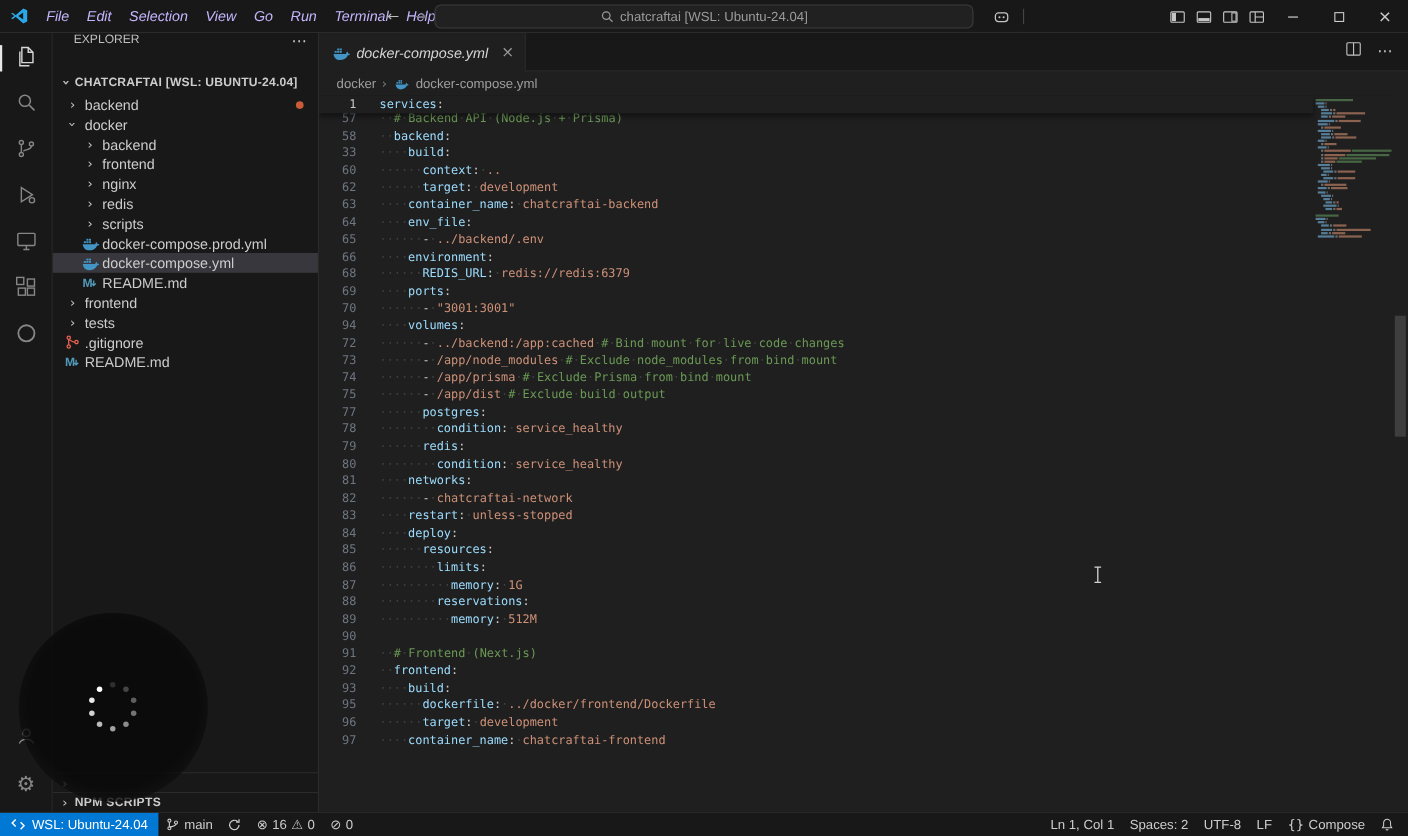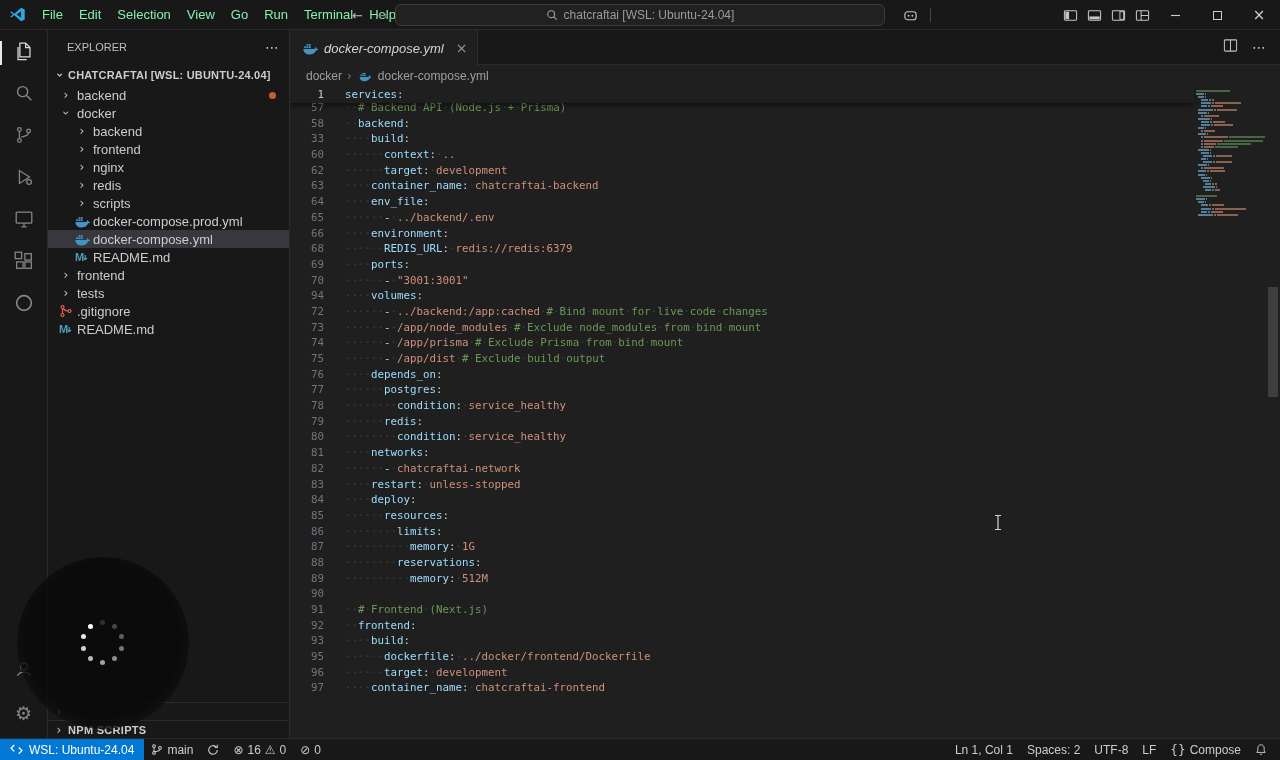--- a/index.html
+++ b/index.html
@@ -5,21 +5,21 @@
   * { margin:0; padding:0; box-sizing:border-box; }
   html,body { width:1280px; height:760px; overflow:hidden; background:#1f1f1f;
     font-family:"Liberation Sans", sans-serif; color:#cccccc; }
   .app { position:relative; width:1280px; height:760px; overflow:hidden; }
 
   
   .titlebar { height:30px; background:#181818; border-bottom:1px solid #2b2b2b;
     display:flex; align-items:center; position:relative; font-size:13px; }
   .vscode-logo { width:34px; display:flex; justify-content:center; }
   .menubar { display:flex; }
-  .menu-item { padding:0 8px; line-height:30px; color:#86efac; cursor:default; }
+  .menu-item { padding:0 8px; line-height:30px; color:#c4b5fd; cursor:default;font-style:italic; }
   .tb-nav { position:absolute; left:352px; top:0; height:30px; display:flex; align-items:center; gap:14px;
     color:#bdbdbd; font-family:"DejaVu Sans",sans-serif; font-size:13px; }
   .tb-nav .dim { color:#6e6e6e; }
   .tb-search { position:absolute; left:50%; transform:translateX(-50%); top:4px; width:490px; height:22px;
     background:#212121; border:1px solid #3c3c3c; border-radius:6px; display:flex; align-items:center;
     justify-content:center; gap:6px; color:#9b9b9b; font-size:12px; }
   .tb-copilot { position:absolute; left:898px; top:0; height:30px; display:flex; align-items:center; gap:8px; color:#cccccc; }
   .tb-divider { width:1px; height:14px; background:#444; }
   .tb-right { position:absolute; right:0; top:0; height:30px; display:flex; align-items:center; }
   .tb-ico { width:24px; height:30px; display:flex; align-items:center; justify-content:center; color:#c5c5c5; }
@@ -34,21 +34,21 @@
   .ab-item { width:47px; height:42px; display:flex; align-items:center; justify-content:center;
     color:#868686; position:relative; }
   .ab-item.active { color:#d7d7d7; }
   .ab-item.active::before { content:''; position:absolute; left:0; top:9px; bottom:9px; width:2px; background:#e7e7e7; }
   .ab-bottom { margin-top:auto; padding-bottom:4px; }
   .gear-glyph { font-family:"DejaVu Sans",sans-serif; font-size:19px; }
 
   
   .sidebar { width:242px; background:#181818; border-right:1px solid #2b2b2b; position:relative;
     font-size:13px; color:#cccccc; }
-  .sb-header { height:34px; display:flex; align-items:center; justify-content:space-between;
+  .sb-header { height:34px; display:flex; justify-content:space-between;
     padding:0 10px 0 19px; font-size:11px; color:#bfbfbf; }
   .more-glyph { font-family:"DejaVu Sans",sans-serif; font-size:14px; color:#c5c5c5; }
   .root-row { height:22px; display:flex; align-items:center; padding-left:4px;
     font-weight:bold; font-size:11px; letter-spacing:.2px; }
   .chev { display:inline-block; width:16px; text-align:center; color:#c5c5c5; font-size:12px;
     font-family:"DejaVu Sans",sans-serif; flex:none; }
   .chev.open { transform:rotate(90deg); }
   .tree-row { height:18px; display:flex; align-items:center; position:relative; cursor:pointer; }
   .tree-row.selected { background:#37373d; }
   .ficon { width:16px; height:16px; display:inline-flex; align-items:center; justify-content:center; flex:none; }
@@ -432,21 +432,20 @@
             <div class="code-line"><span class="ln">65</span><span class="lt"><span class="ws">······</span><span class="tok-p">-</span><span class="ws">·</span><span class="tok-s">../backend/.env</span></span></div>
             <div class="code-line"><span class="ln">66</span><span class="lt"><span class="ws">····</span><span class="tok-k">environment</span><span class="tok-p">:</span></span></div>
             <div class="code-line"><span class="ln">68</span><span class="lt"><span class="ws">······</span><span class="tok-k">REDIS_URL</span><span class="tok-p">:</span><span class="ws">·</span><span class="tok-s">redis://redis:6379</span></span></div>
             <div class="code-line"><span class="ln">69</span><span class="lt"><span class="ws">····</span><span class="tok-k">ports</span><span class="tok-p">:</span></span></div>
             <div class="code-line"><span class="ln">70</span><span class="lt"><span class="ws">······</span><span class="tok-p">-</span><span class="ws">·</span><span class="tok-s">"3001:3001"</span></span></div>
             <div class="code-line"><span class="ln">94</span><span class="lt"><span class="ws">····</span><span class="tok-k">volumes</span><span class="tok-p">:</span></span></div>
             <div class="code-line"><span class="ln">72</span><span class="lt"><span class="ws">······</span><span class="tok-p">-</span><span class="ws">·</span><span class="tok-s">../backend:/app:cached</span><span class="ws">·</span><span class="tok-c">#</span><span class="ws">·</span><span class="tok-c">Bind</span><span class="ws">·</span><span class="tok-c">mount</span><span class="ws">·</span><span class="tok-c">for</span><span class="ws">·</span><span class="tok-c">live</span><span class="ws">·</span><span class="tok-c">code</span><span class="ws">·</span><span class="tok-c">changes</span></span></div>
             <div class="code-line"><span class="ln">73</span><span class="lt"><span class="ws">······</span><span class="tok-p">-</span><span class="ws">·</span><span class="tok-s">/app/node_modules</span><span class="ws">·</span><span class="tok-c">#</span><span class="ws">·</span><span class="tok-c">Exclude</span><span class="ws">·</span><span class="tok-c">node_modules</span><span class="ws">·</span><span class="tok-c">from</span><span class="ws">·</span><span class="tok-c">bind</span><span class="ws">·</span><span class="tok-c">mount</span></span></div>
             <div class="code-line"><span class="ln">74</span><span class="lt"><span class="ws">······</span><span class="tok-p">-</span><span class="ws">·</span><span class="tok-s">/app/prisma</span><span class="ws">·</span><span class="tok-c">#</span><span class="ws">·</span><span class="tok-c">Exclude</span><span class="ws">·</span><span class="tok-c">Prisma</span><span class="ws">·</span><span class="tok-c">from</span><span class="ws">·</span><span class="tok-c">bind</span><span class="ws">·</span><span class="tok-c">mount</span></span></div>
             <div class="code-line"><span class="ln">75</span><span class="lt"><span class="ws">······</span><span class="tok-p">-</span><span class="ws">·</span><span class="tok-s">/app/dist</span><span class="ws">·</span><span class="tok-c">#</span><span class="ws">·</span><span class="tok-c">Exclude</span><span class="ws">·</span><span class="tok-c">build</span><span class="ws">·</span><span class="tok-c">output</span></span></div>
-            <div class="code-line"><span class="ln">76</span><span class="lt"><span class="ws">····</span><span class="tok-k">depends_on</span><span class="tok-p">:</span></span></div>
             <div class="code-line"><span class="ln">77</span><span class="lt"><span class="ws">······</span><span class="tok-k">postgres</span><span class="tok-p">:</span></span></div>
             <div class="code-line"><span class="ln">78</span><span class="lt"><span class="ws">········</span><span class="tok-k">condition</span><span class="tok-p">:</span><span class="ws">·</span><span class="tok-s">service_healthy</span></span></div>
             <div class="code-line"><span class="ln">79</span><span class="lt"><span class="ws">······</span><span class="tok-k">redis</span><span class="tok-p">:</span></span></div>
             <div class="code-line"><span class="ln">80</span><span class="lt"><span class="ws">········</span><span class="tok-k">condition</span><span class="tok-p">:</span><span class="ws">·</span><span class="tok-s">service_healthy</span></span></div>
             <div class="code-line"><span class="ln">81</span><span class="lt"><span class="ws">····</span><span class="tok-k">networks</span><span class="tok-p">:</span></span></div>
             <div class="code-line"><span class="ln">82</span><span class="lt"><span class="ws">······</span><span class="tok-p">-</span><span class="ws">·</span><span class="tok-s">chatcraftai-network</span></span></div>
             <div class="code-line"><span class="ln">83</span><span class="lt"><span class="ws">····</span><span class="tok-k">restart</span><span class="tok-p">:</span><span class="ws">·</span><span class="tok-s">unless-stopped</span></span></div>
             <div class="code-line"><span class="ln">84</span><span class="lt"><span class="ws">····</span><span class="tok-k">deploy</span><span class="tok-p">:</span></span></div>
             <div class="code-line"><span class="ln">85</span><span class="lt"><span class="ws">······</span><span class="tok-k">resources</span><span class="tok-p">:</span></span></div>
             <div class="code-line"><span class="ln">86</span><span class="lt"><span class="ws">········</span><span class="tok-k">limits</span><span class="tok-p">:</span></span></div>

